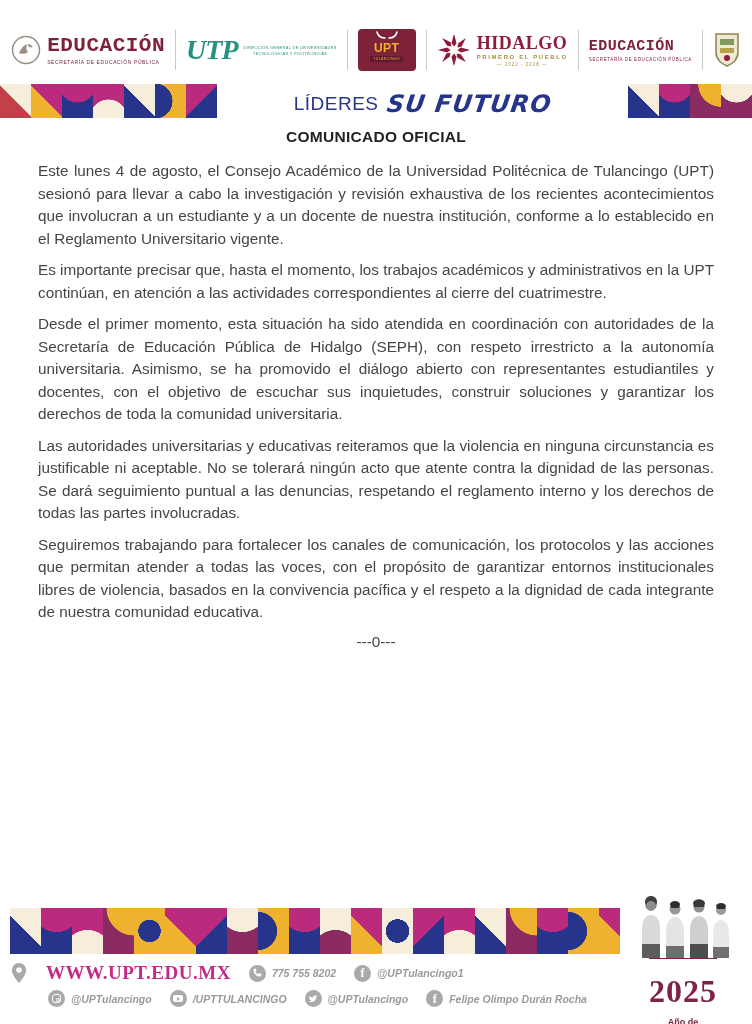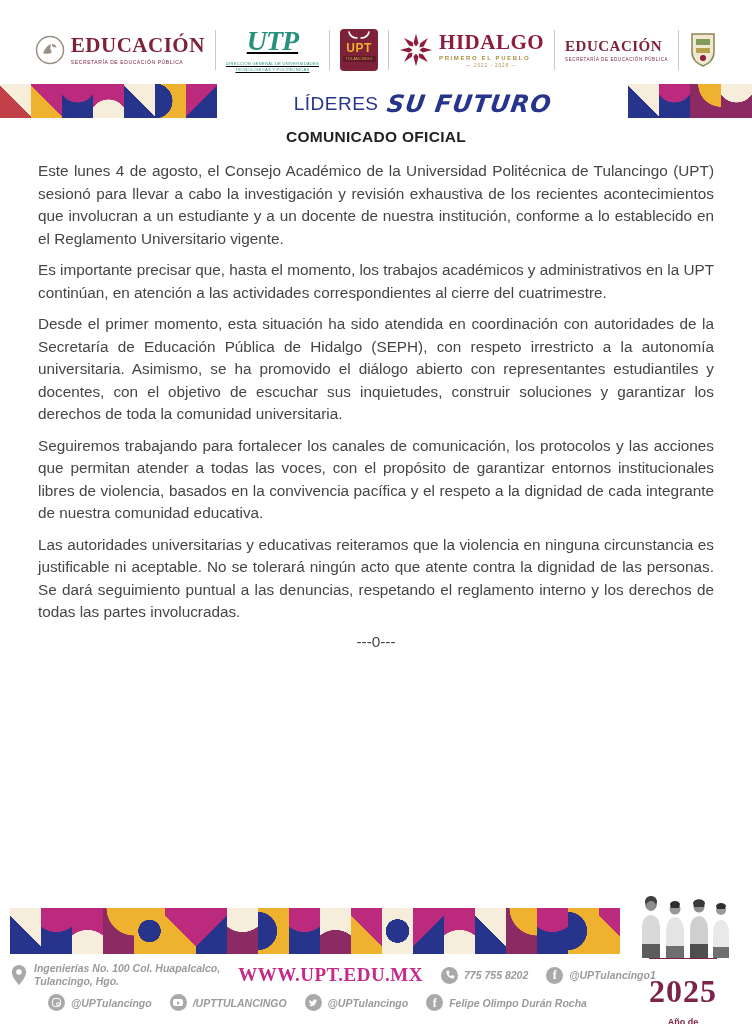--- a/index.html
+++ b/index.html
@@ -9,34 +9,34 @@
   }
   *{margin:0;padding:0;box-sizing:border-box;}
   html,body{background:#fff;}
   body{font-family:"Liberation Sans",sans-serif;}
   .page{position:relative;width:752px;height:1024px;background:#fff;overflow:hidden;}
 
   
   .logo-row{display:flex;align-items:center;justify-content:center;gap:10px;padding-top:20px;height:80px;}
   .vdiv{width:1px;height:40px;background:#c9c9c9;}
   .logo{display:flex;align-items:center;gap:6px;}
-  .lg-title{font-family:Liberation Serif, serif;font-weight:bold;color:var(--maroon);font-size:21px;letter-spacing:.5px;line-height:1;}
+  .lg-title{font-family:Liberation Mono, monospace;font-weight:bold;color:var(--maroon);font-size:21px;letter-spacing:.5px;line-height:1;}
   .lg-sub{font-size:5px;color:var(--maroon);letter-spacing:.6px;margin-top:3px;}
   .eagle{width:30px;height:30px;}
   .sep2 .lg-title{font-size:15px;}
   .sep2 .lg-sub{font-size:4.5px;}
-  .utp-block{display:flex;flex-direction:column;align-items:center;text-decoration:underline;}
+  .utp-block{display:flex;flex-direction:row;align-items:center;}
   .utp-mark{font-family:"Liberation Serif",serif;font-style:italic;font-weight:bold;font-size:28px;color:var(--teal);line-height:.9;letter-spacing:-1px;}
   .utp-sub{font-size:4px;color:var(--teal);text-align:center;letter-spacing:.3px;line-height:1.4;margin-top:2px;}
-  .upt-badge{width:38px;height:42px;background:var(--maroon);border-radius:4px;display:flex;flex-direction:column;align-items:center;justify-content:flex-start;padding-top:2px;}
+  .upt-badge{width:58px;height:42px;background:var(--maroon);border-radius:4px;display:flex;flex-direction:column;align-items:center;justify-content:flex-start;padding-top:2px;}
   .upt-horns{width:22px;height:10px;}
   .upt-txt{color:var(--yel);font-weight:bold;font-size:12px;line-height:1;margin-top:1px;letter-spacing:.5px;}
   .upt-sub{color:var(--yel);font-size:3.5px;background:#5e1a2c;padding:1px 3px;border-radius:1px;margin-top:2px;letter-spacing:.4px;}
   .hgo-star{width:34px;height:34px;}
-  .hgo-title{font-family:"Liberation Serif",serif;font-weight:bold;font-size:21px;color:#8e1c3c;letter-spacing:.5px;line-height:1;}
+  .hgo-title{font-family:"Liberation Serif",serif;font-weight:bold;font-size:18px;color:#8e1c3c;letter-spacing:.5px;line-height:1;}
   .hgo-sub{font-size:6px;color:var(--gold);font-weight:bold;letter-spacing:1.6px;margin-top:2px;}
   .hgo-period{font-size:4.5px;color:var(--gold);letter-spacing:1px;margin-top:2px;text-align:center;}
   .crest{width:28px;height:36px;}
 
   
   .banner{display:flex;align-items:flex-end;height:34px;margin-top:4px;}
   .pattern{display:flex;height:100%;}
   .tl{width:31px;height:100%;flex:none;}
   .t1{background:linear-gradient(45deg,var(--yel) 50%,var(--mag) 50.5%);}
   .t2{background:radial-gradient(circle at 50% 100%,var(--crm) 49%,var(--mag) 50%);}
@@ -175,22 +175,22 @@
         <div class="tl t7"></div>
       <div class="tl t10"></div>
     </div>
   </div>
 
   <main class="doc">
     <h1 class="doc-title">COMUNICADO OFICIAL</h1>
     <p class="para">Este lunes 4 de agosto, el Consejo Académico de la Universidad Politécnica de Tulancingo (UPT) sesionó para llevar a cabo la investigación y revisión exhaustiva de los recientes acontecimientos que involucran a un estudiante y a un docente de nuestra institución, conforme a lo establecido en el Reglamento Universitario vigente.</p>
     <p class="para">Es importante precisar que, hasta el momento, los trabajos académicos y administrativos en la UPT continúan, en atención a las actividades correspondientes al cierre del cuatrimestre.</p>
     <p class="para">Desde el primer momento, esta situación ha sido atendida en coordinación con autoridades de la Secretaría de Educación Pública de Hidalgo (SEPH), con respeto irrestricto a la autonomía universitaria. Asimismo, se ha promovido el diálogo abierto con representantes estudiantiles y docentes, con el objetivo de escuchar sus inquietudes, construir soluciones y garantizar los derechos de toda la comunidad universitaria.</p>
+    <p class="para">Las autoridades universitarias y educativas reiteramos que la violencia en ninguna circunstancia es justificable ni aceptable. No se tolerará ningún acto que atente contra la dignidad de las personas. Se dará seguimiento puntual a las denuncias, respetando el reglamento interno y los derechos de todas las partes involucradas.</p>
     <p class="para">Seguiremos trabajando para fortalecer los canales de comunicación, los protocolos y las acciones que permitan atender a todas las voces, con el propósito de garantizar entornos institucionales libres de violencia, basados en la convivencia pacífica y el respeto a la dignidad de cada integrante de nuestra comunidad educativa.</p>
-    <p class="para">Las autoridades universitarias y educativas reiteramos que la violencia en ninguna circunstancia es justificable ni aceptable. No se tolerará ningún acto que atente contra la dignidad de las personas. Se dará seguimiento puntual a las denuncias, respetando el reglamento interno y los derechos de todas las partes involucradas.</p>
     <div class="sep0">---0---</div>
   </main>
 
   <footer>
     <div class="f-left">
       <div class="pattern f-strip">
         <div class="tl t9"></div>
           <div class="tl t3"></div>
           <div class="tl t2"></div>
           <div class="tl t7"></div>
@@ -210,24 +210,20 @@
           <div class="tl t3"></div>
           <div class="tl t4"></div>
           <div class="tl t1"></div>
       </div>
       <div class="f-rows">
         <div class="f-row">
           <div class="f-item">
             <svg class="pin-icon" viewBox="0 0 18 22">
               <path d="M9 1a7.2 7.2 0 0 0-7.2 7.2C1.8 13 9 21 9 21s7.2-8 7.2-12.8A7.2 7.2 0 0 0 9 1zm0 9.8a2.8 2.8 0 1 1 0-5.6 2.8 2.8 0 0 1 0 5.6z" fill="#a9a9a9"></path>
             </svg>
-            <div class="addr-txt">
-              <div>Ingenierías No. 100 Col. Huapalcalco,</div>
-              <div>Tulancingo, Hgo.</div>
-            </div>
           </div>
           <div class="website">WWW.UPT.EDU.MX</div>
           <div class="f-item">
             <span class="cicon">
               <svg width="10" height="10" viewBox="0 0 14 14">
                   <path d="M3.2 1C2.6 1 2 1.6 2 2.2 2 7.8 6.2 12 11.8 12c.6 0 1.2-.6 1.2-1.2V8.9c0-.5-.4-1-.9-1.1l-2-.4c-.4-.1-.8.1-1 .4l-.7.9C6.9 7.9 5.7 6.7 4.9 5.2l.9-.7c.3-.2.5-.6.4-1l-.4-2C5.7 1 5.2.6 4.7.6z" fill="#fff"></path>
                 </svg>
             </span>
             <span>775 755 8202</span>
           </div>

